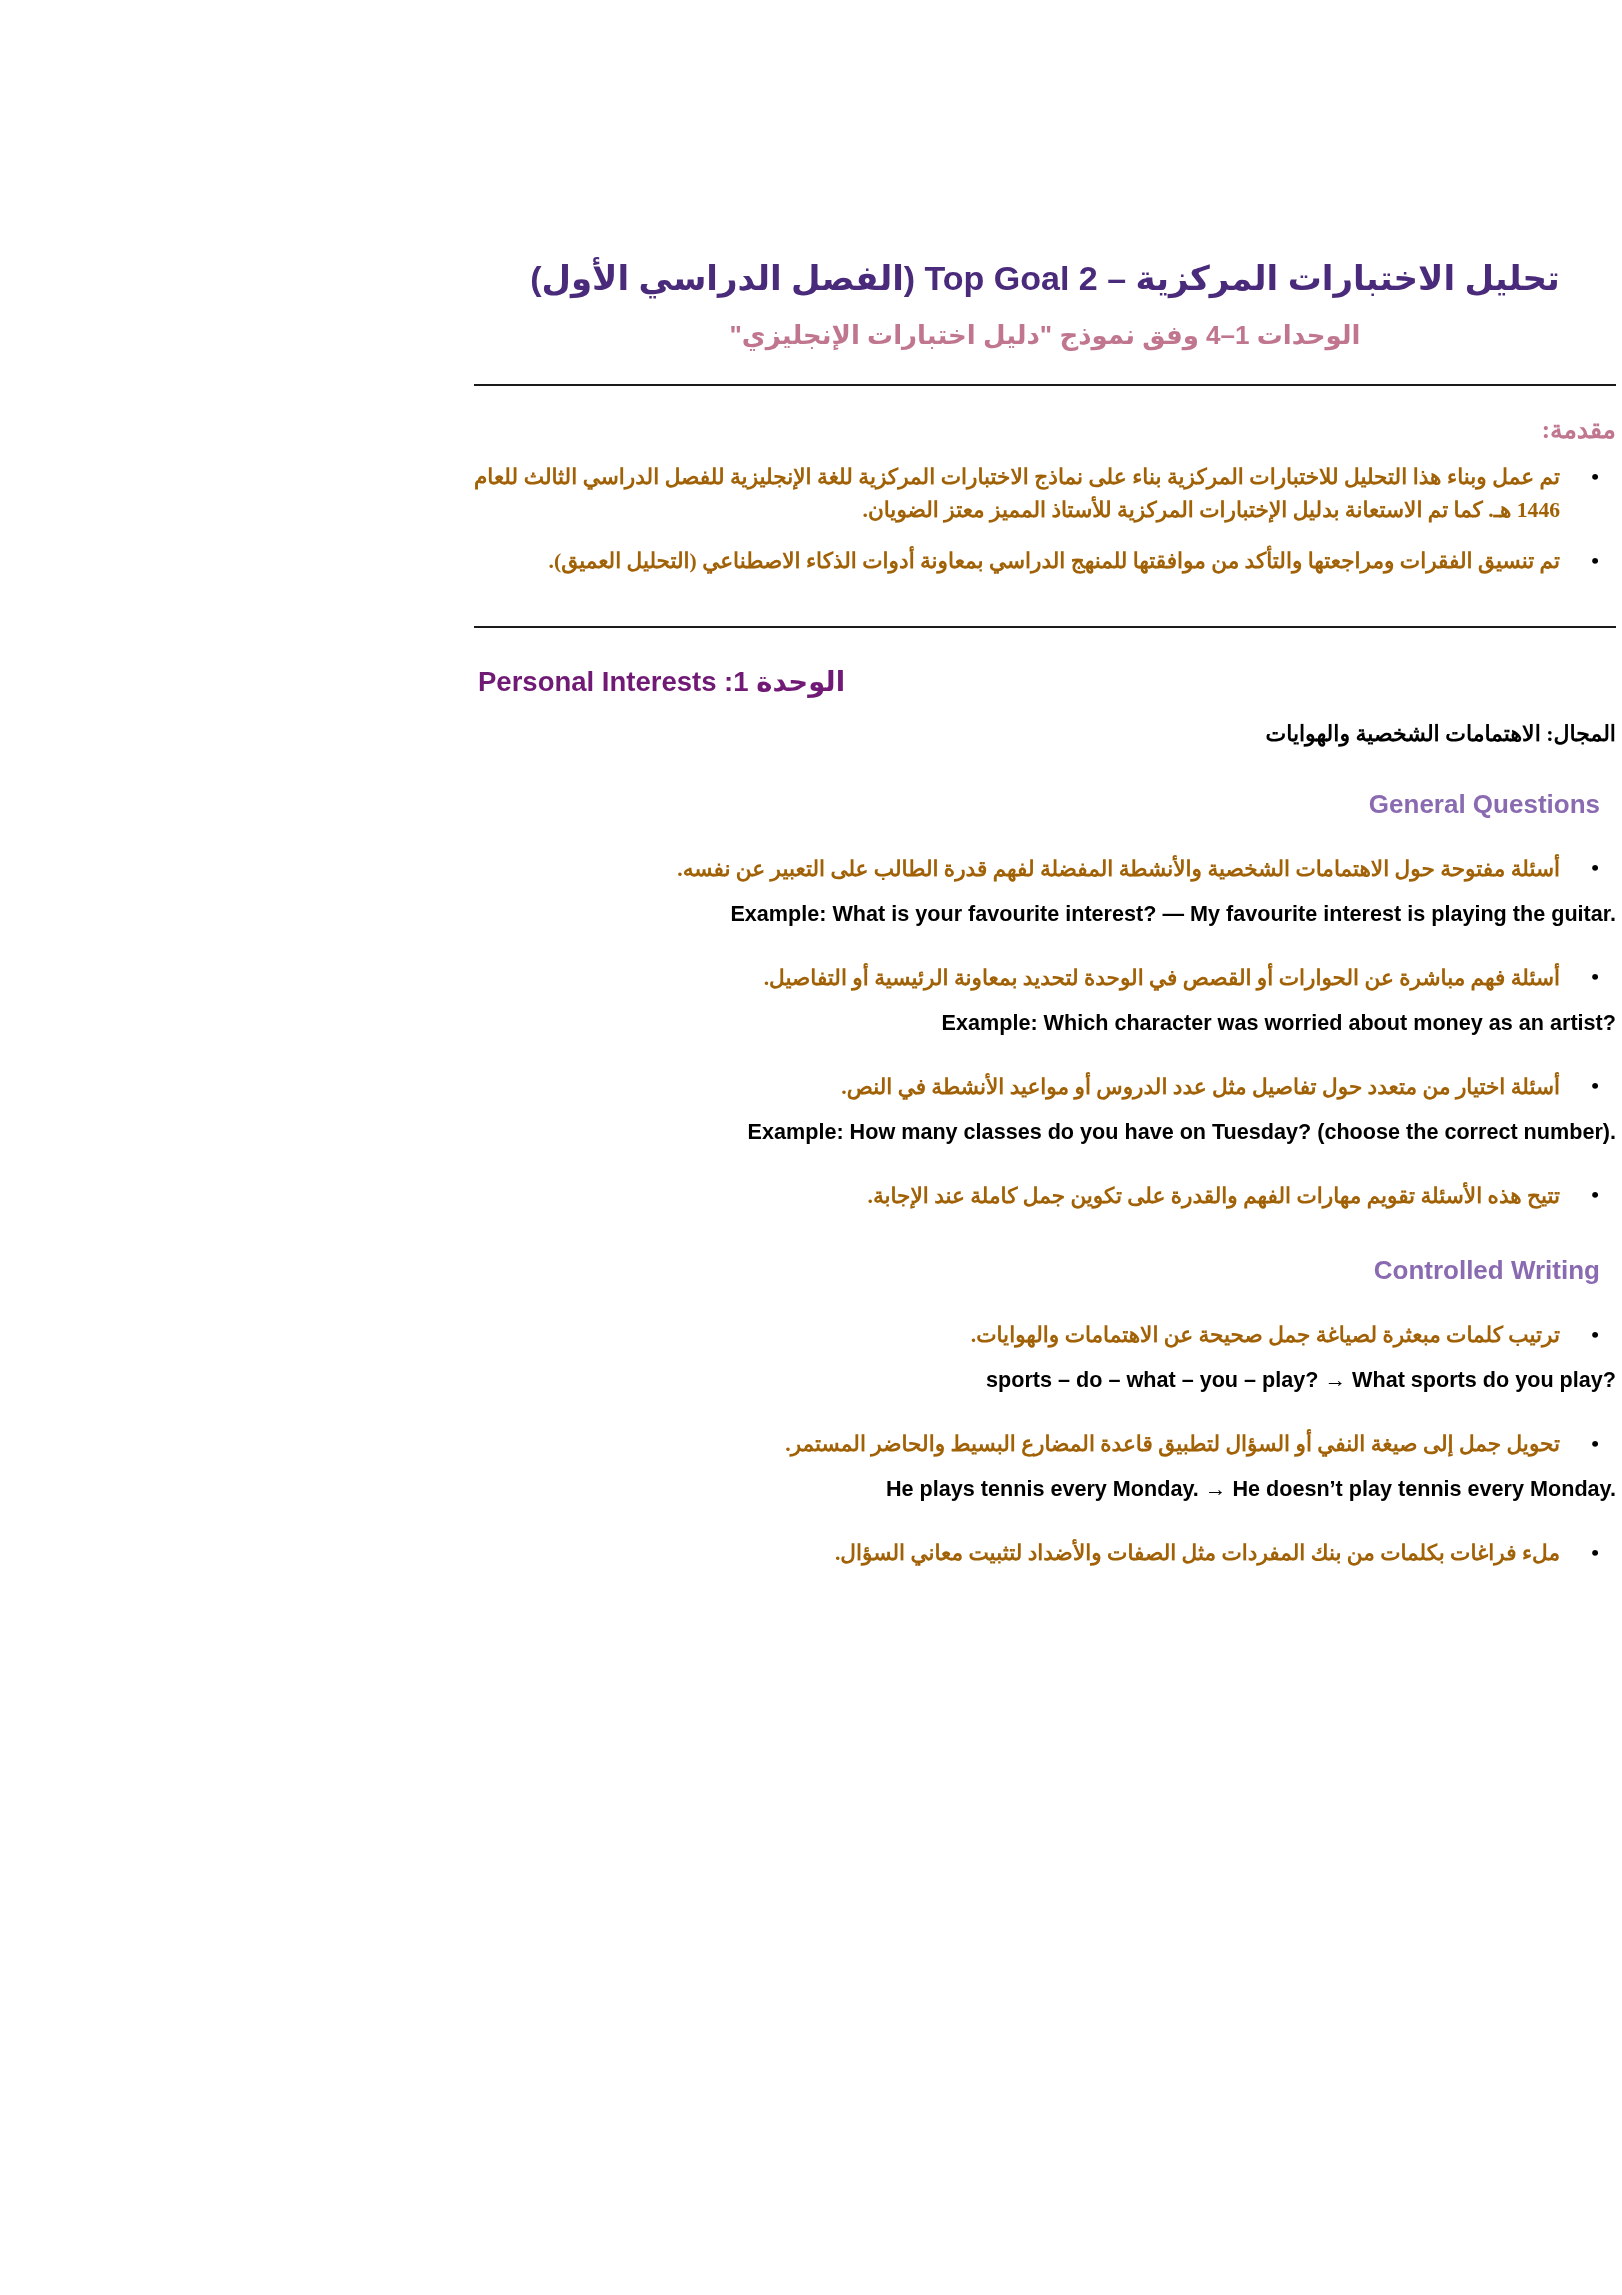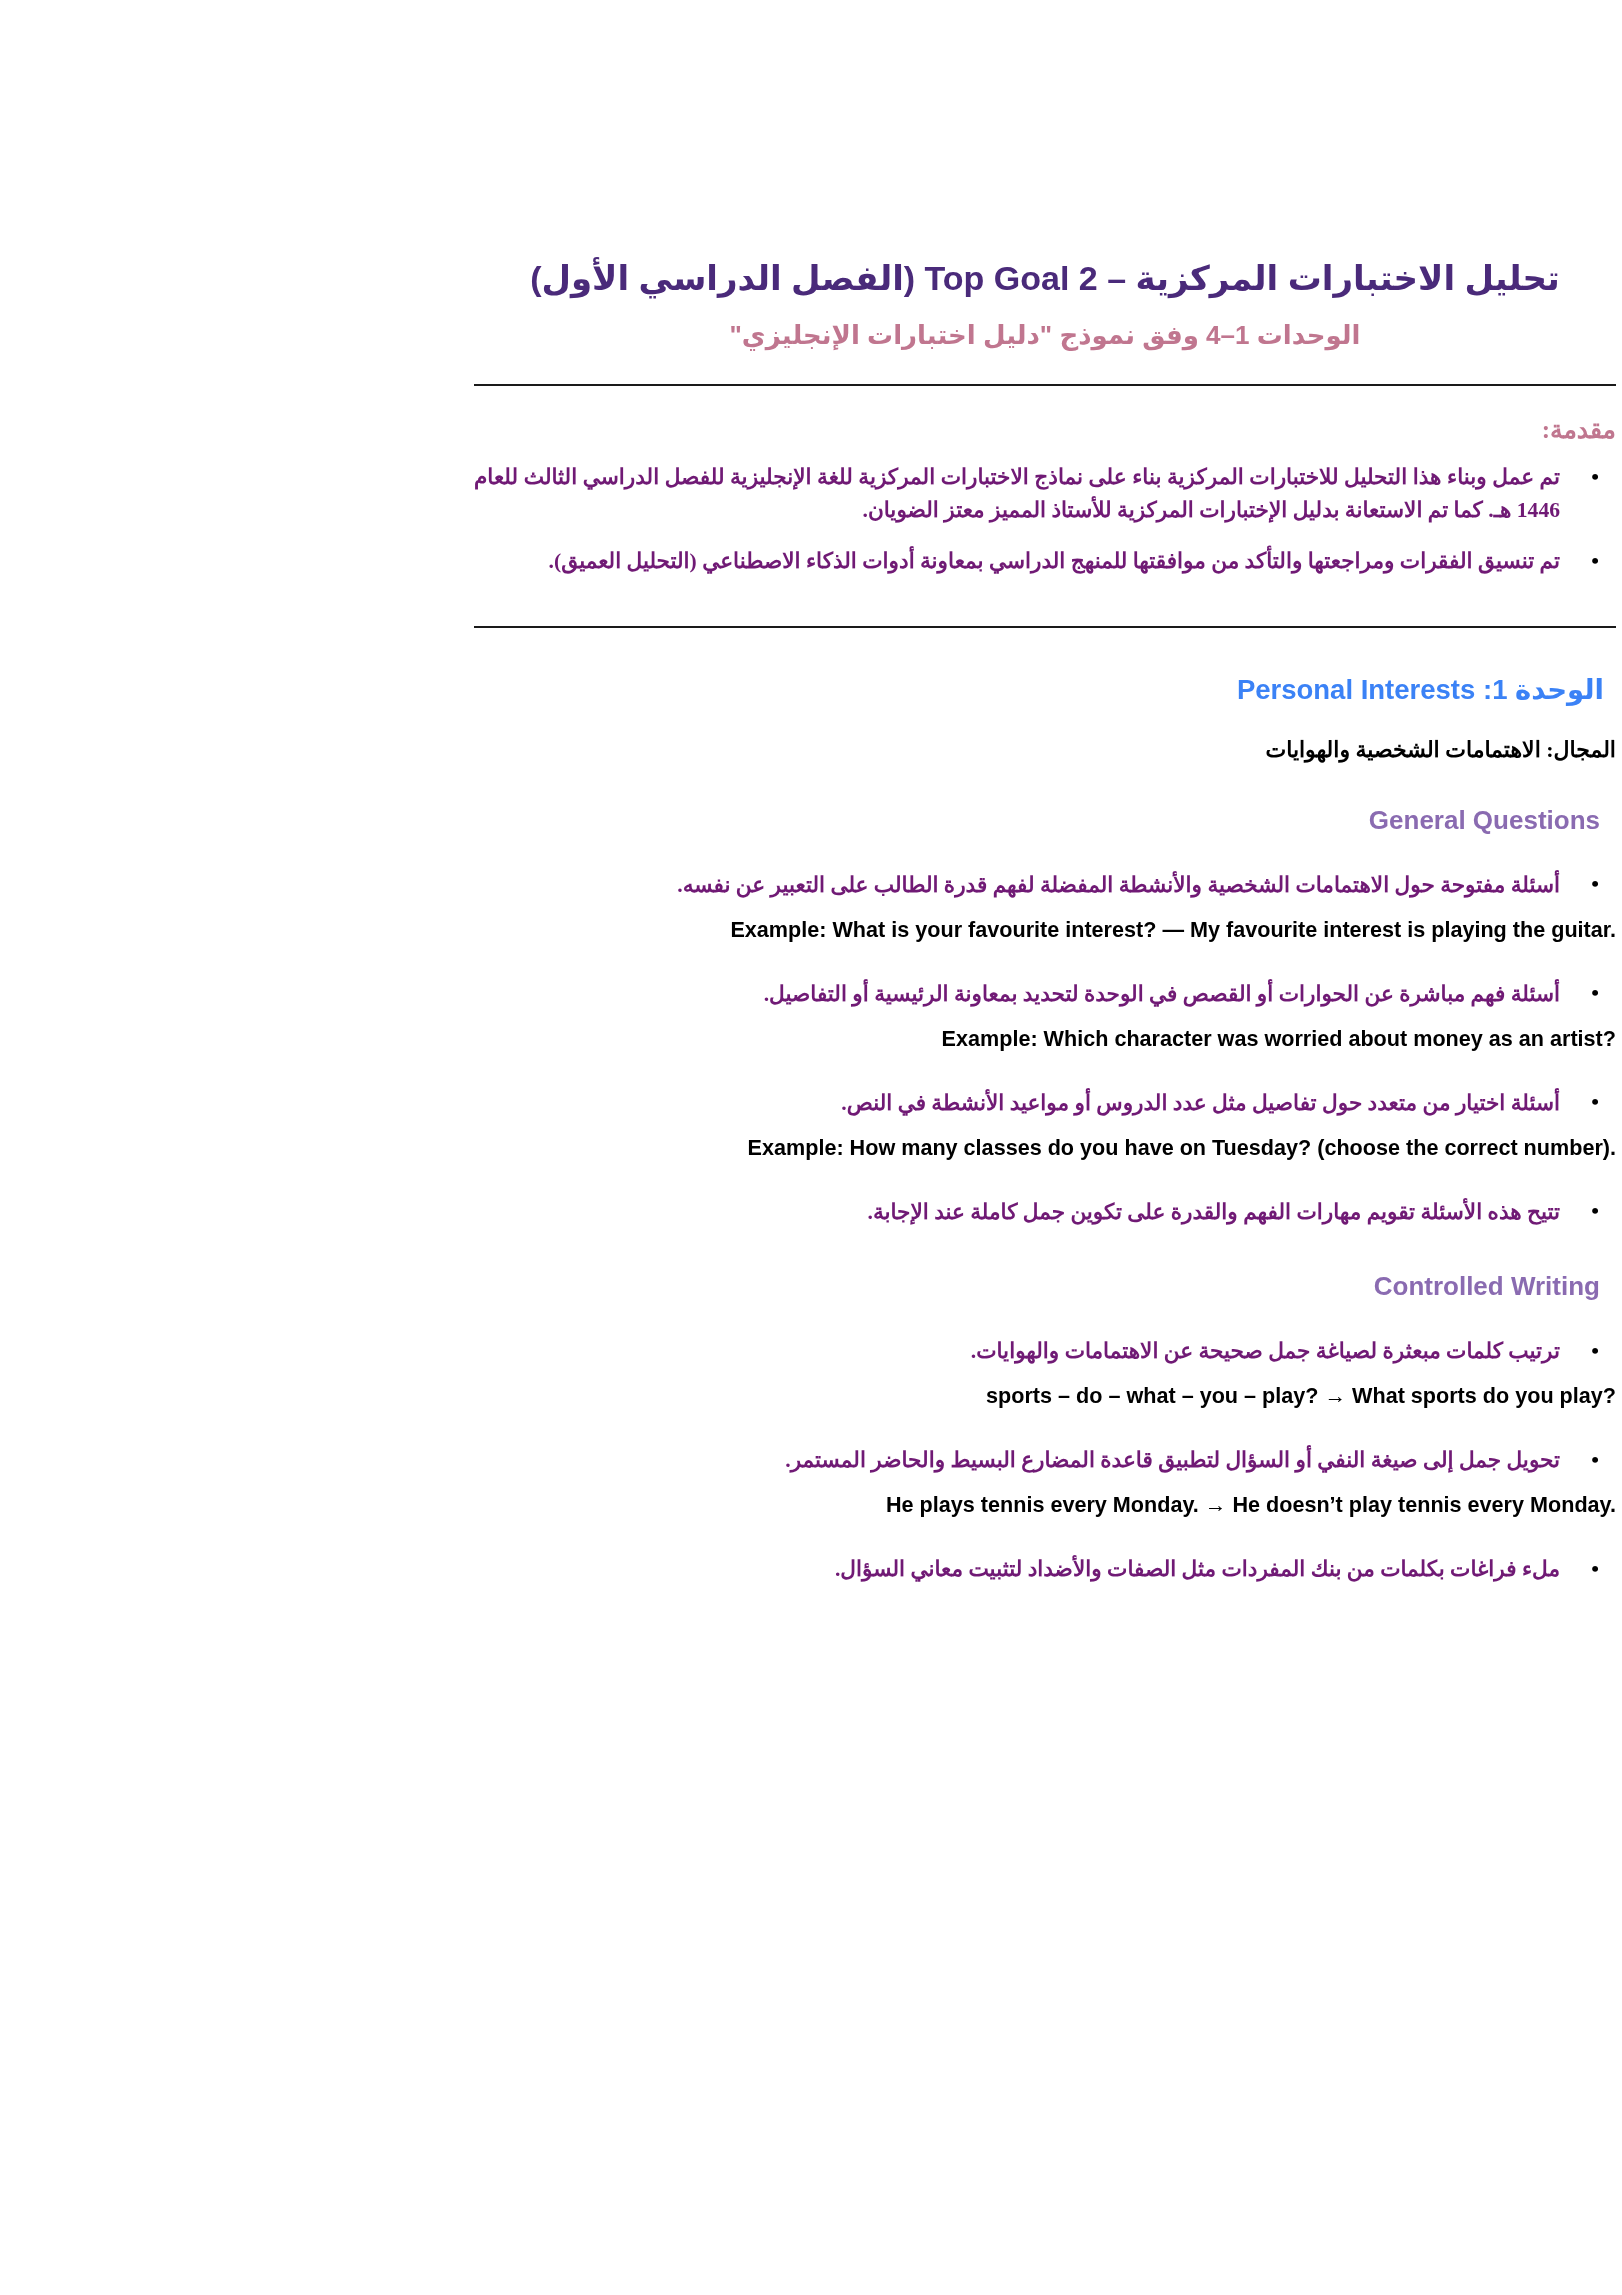--- a/index.html
+++ b/index.html
@@ -76,21 +76,21 @@
     margin: 0;
     padding: 0;
     direction: rtl;
   }
   ul.bullets > li {
     position: relative;
     font-family: "Liberation Serif", "DejaVu Serif", serif;
     font-weight: bold;
     font-size: 21.6px;
     line-height: 1.55;
-    color: #701a75;
+    color: #a16207;
     text-align: justify;
     text-align-last: right;
     direction: rtl;
     padding-right: 56px;
     padding-left: 0;
     margin: 0;
   }
   ul.bullets > li::before {
     content: "\2022";
     position: absolute;
@@ -101,24 +101,24 @@
     color: #000;
   }
   ul.bullets.intro-list { padding-top: 17px; }
   ul.bullets.intro-list > li + li { margin-top: 17px; }
 
   
   .unit-heading {
     font-family: "Liberation Sans", "DejaVu Sans", sans-serif;
     font-weight: bold;
     font-size: 27.5px;
-    color: #3b82f6;
-    text-align: right;
-    direction: rtl;
-    margin: 12px;
+    color: #701a75;
+    text-align: left;
+    direction: rtl;
+    margin: 4px;
     padding-top: 33px;
   }
   .unit-field {
     font-family: "Liberation Serif", "DejaVu Serif", serif;
     font-weight: bold;
     font-size: 22px;
     color: #000000;
     text-align: right;
     direction: rtl;
     margin: 0;

